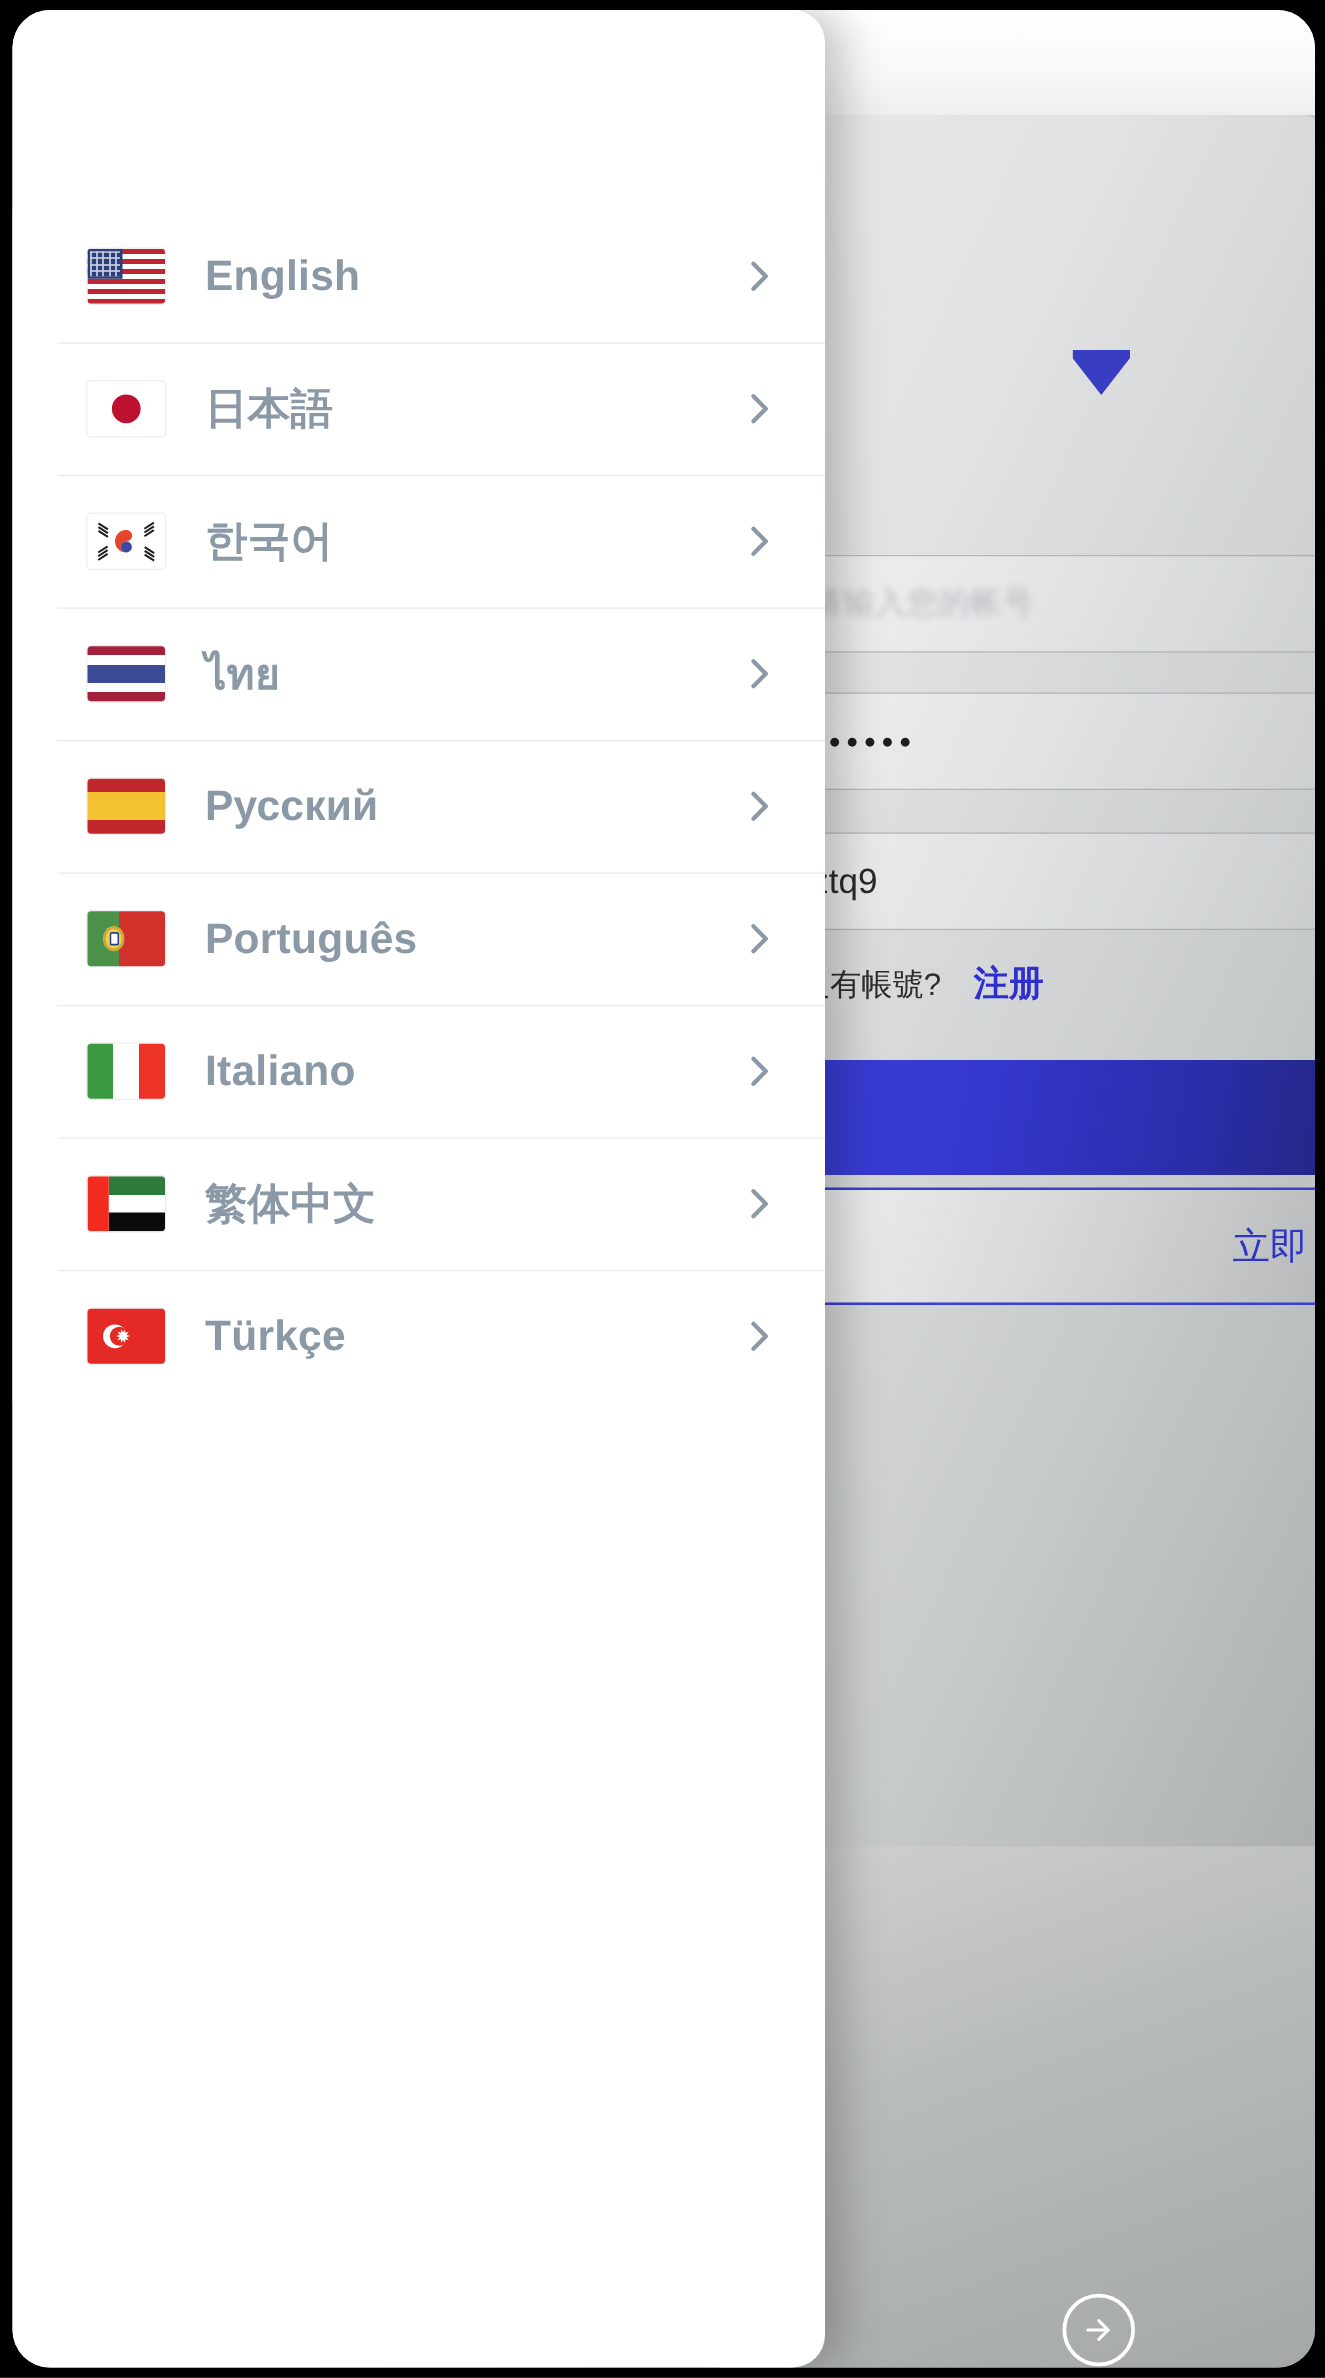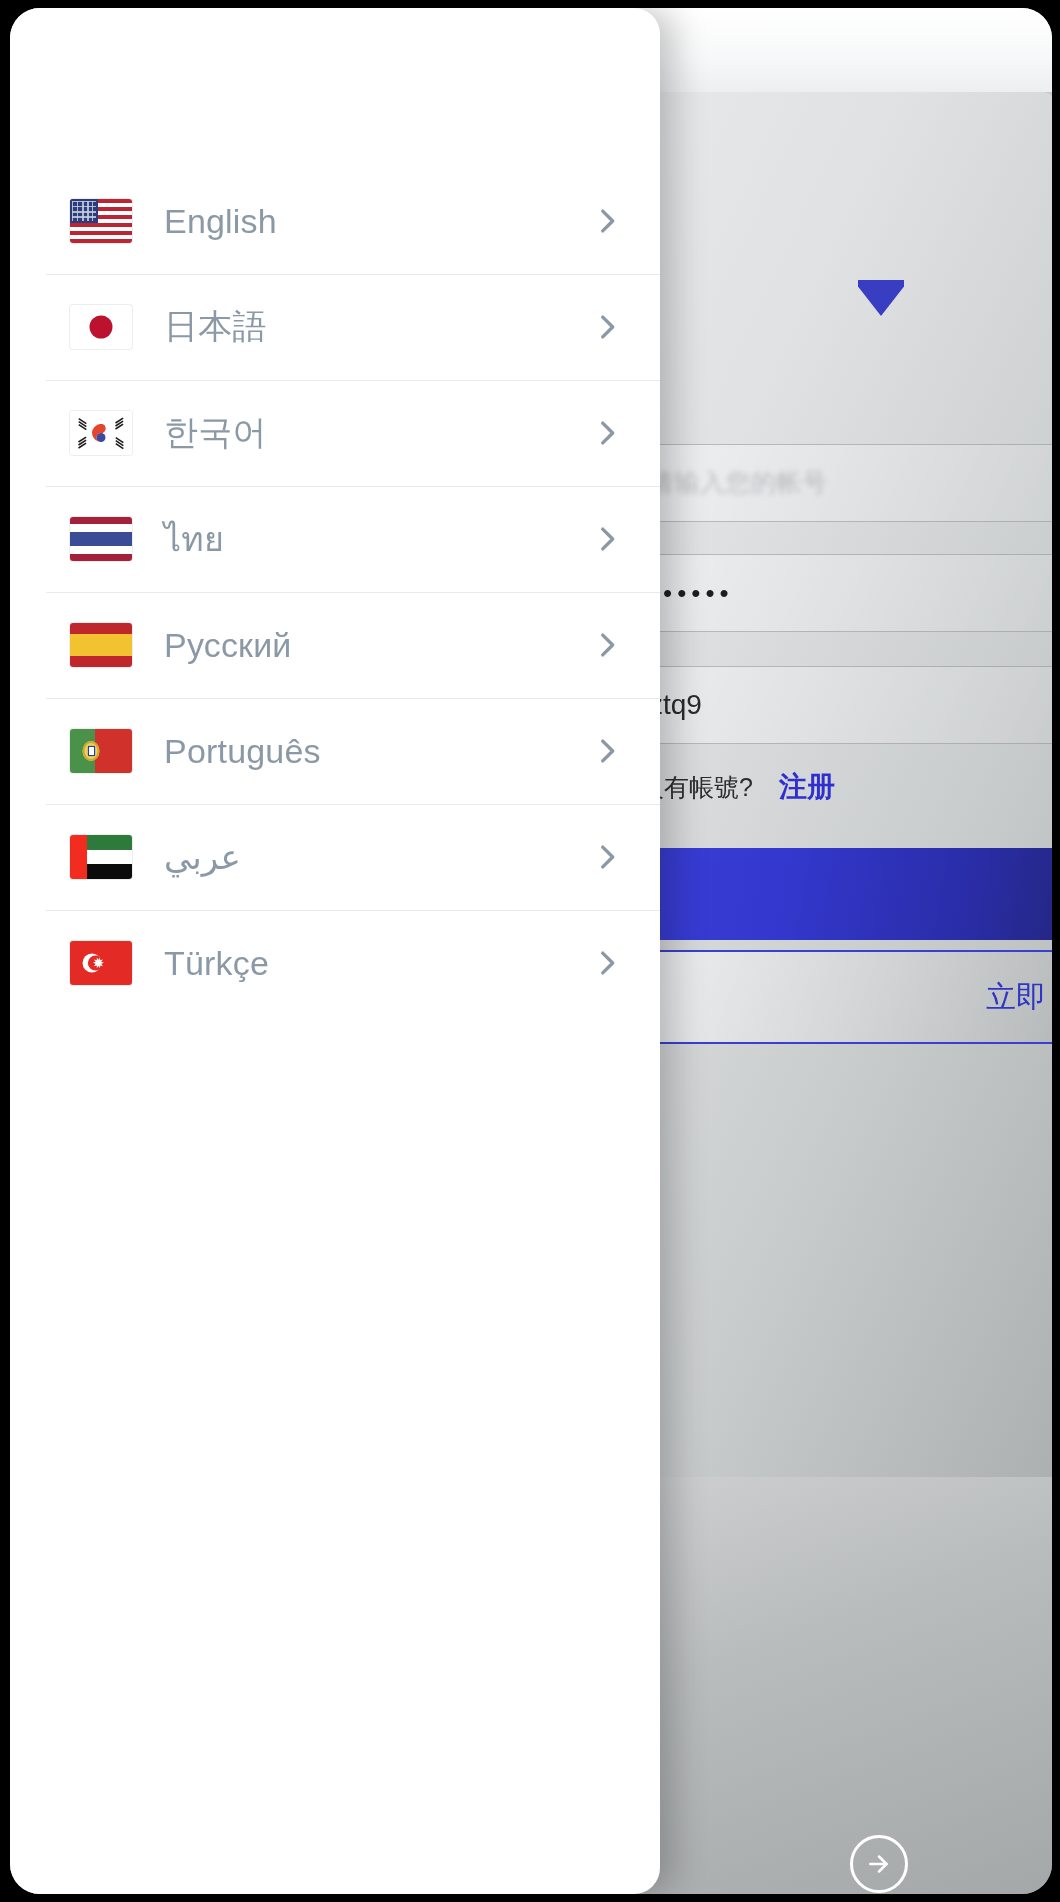--- a/index.html
+++ b/index.html
@@ -228,21 +228,21 @@
     flex: 0 0 62px;
     border-radius: 3px;
     overflow: hidden;
     position: relative;
     box-shadow: 0 0 0 1px rgba(0,0,0,.07);
     background: #fff;
   }
   .lang-label {
     margin-left: 32px;
     font-size: 34px;
-    font-weight: normal;
+    font-weight: bold;
     color: #8b99a6;
     letter-spacing: .2px;
     white-space: nowrap;
     text-align: center;
   }
   .chev {
     margin-left: auto;
     width: 34px;
     height: 34px;
     flex: 0 0 34px;
@@ -481,29 +481,38 @@
           <span class="crest"></span>
         </span>
         <span class="lang-label">Português</span>
         <span class="chev">
           <svg width="34" height="34" viewBox="0 0 24 24" fill="none" stroke="#8b99a6" stroke-width="2.4" stroke-linecap="round" stroke-linejoin="round">
               <polyline points="9,5 16,12 9,19"></polyline>
             </svg>
         </span>
       </div>
 
+      <div class="lang-row">
+        <span class="flag f-it"></span>
+        <span class="lang-label">Italiano</span>
+        <span class="chev">
+          <svg width="34" height="34" viewBox="0 0 24 24" fill="none" stroke="#8b99a6" stroke-width="2.4" stroke-linecap="round" stroke-linejoin="round">
+              <polyline points="9,5 16,12 9,19"></polyline>
+            </svg>
+        </span>
+      </div>
 
       <div class="lang-row">
         <span class="flag f-ae">
           <span class="band-g"></span>
             <span class="band-w"></span>
             <span class="band-k"></span>
           <span class="bar"></span>
         </span>
-        <span class="lang-label">عربي</span>
+        <span class="lang-label">繁体中文</span>
         <span class="chev">
           <svg width="34" height="34" viewBox="0 0 24 24" fill="none" stroke="#8b99a6" stroke-width="2.4" stroke-linecap="round" stroke-linejoin="round">
               <polyline points="9,5 16,12 9,19"></polyline>
             </svg>
         </span>
       </div>
 
       <div class="lang-row">
         <span class="flag f-tr">
           <svg width="62" height="44" viewBox="0 0 62 44" style="position:absolute;left:0;top:0;">

